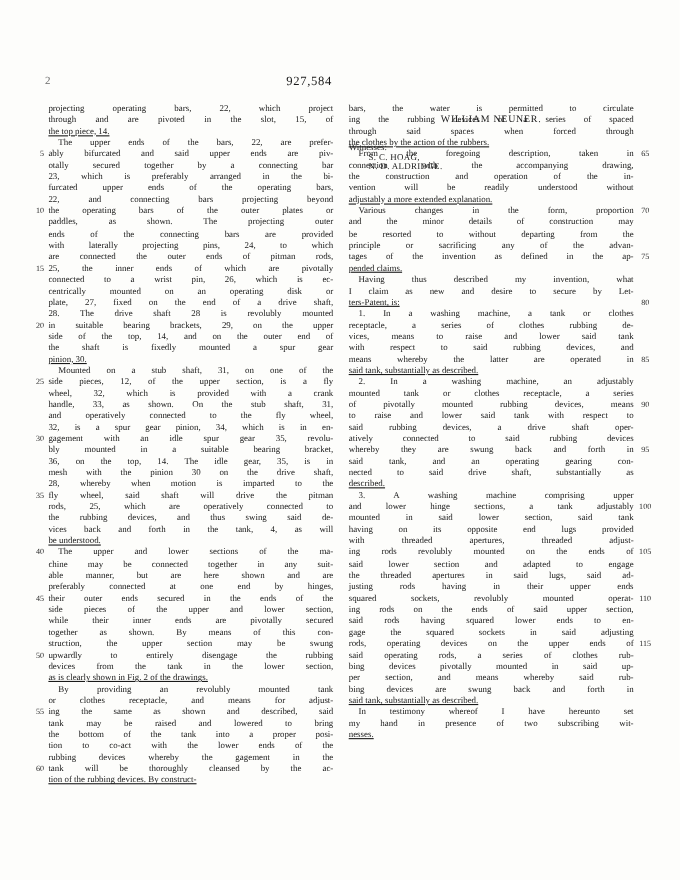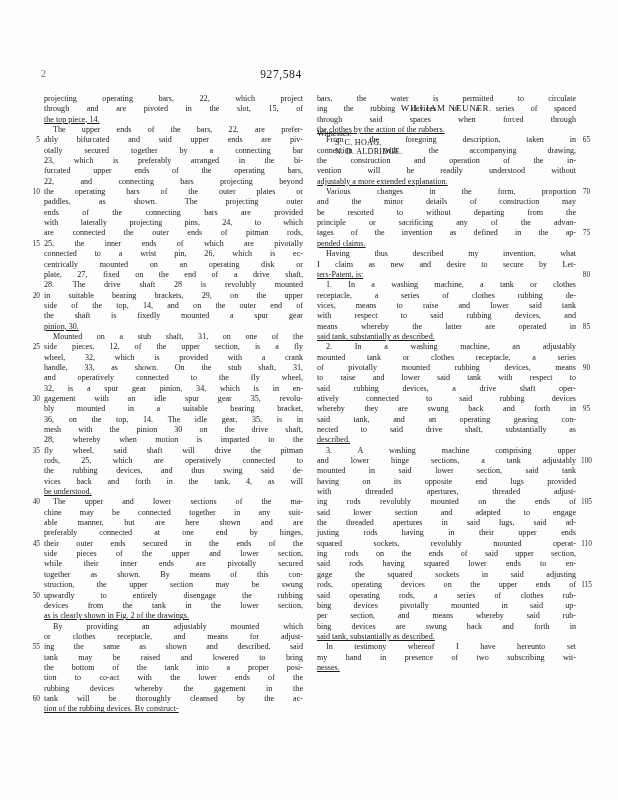--- a/index.html
+++ b/index.html
@@ -277,21 +277,21 @@
             <span class="num">50</span>
             <span class="txt">upwardly to entirely disengage the rubbing</span>
           </div>
           <div class="line">
             <span class="txt">devices from the tank in the lower section,</span>
           </div>
           <div class="line noj">
             <span class="txt">as is clearly shown in Fig. 2 of the drawings.</span>
           </div>
           <div class="line indent">
-            <span class="txt">By providing an adjustably mounted which</span>
+            <span class="txt">By providing an revolubly mounted tank</span>
           </div>
           <div class="line">
             <span class="txt">or clothes receptacle, and means for adjust-</span>
           </div>
           <div class="line">
             <span class="num">55</span>
             <span class="txt">ing the same as shown and described, said</span>
           </div>
           <div class="line">
             <span class="txt">tank may be raised and lowered to bring</span>

